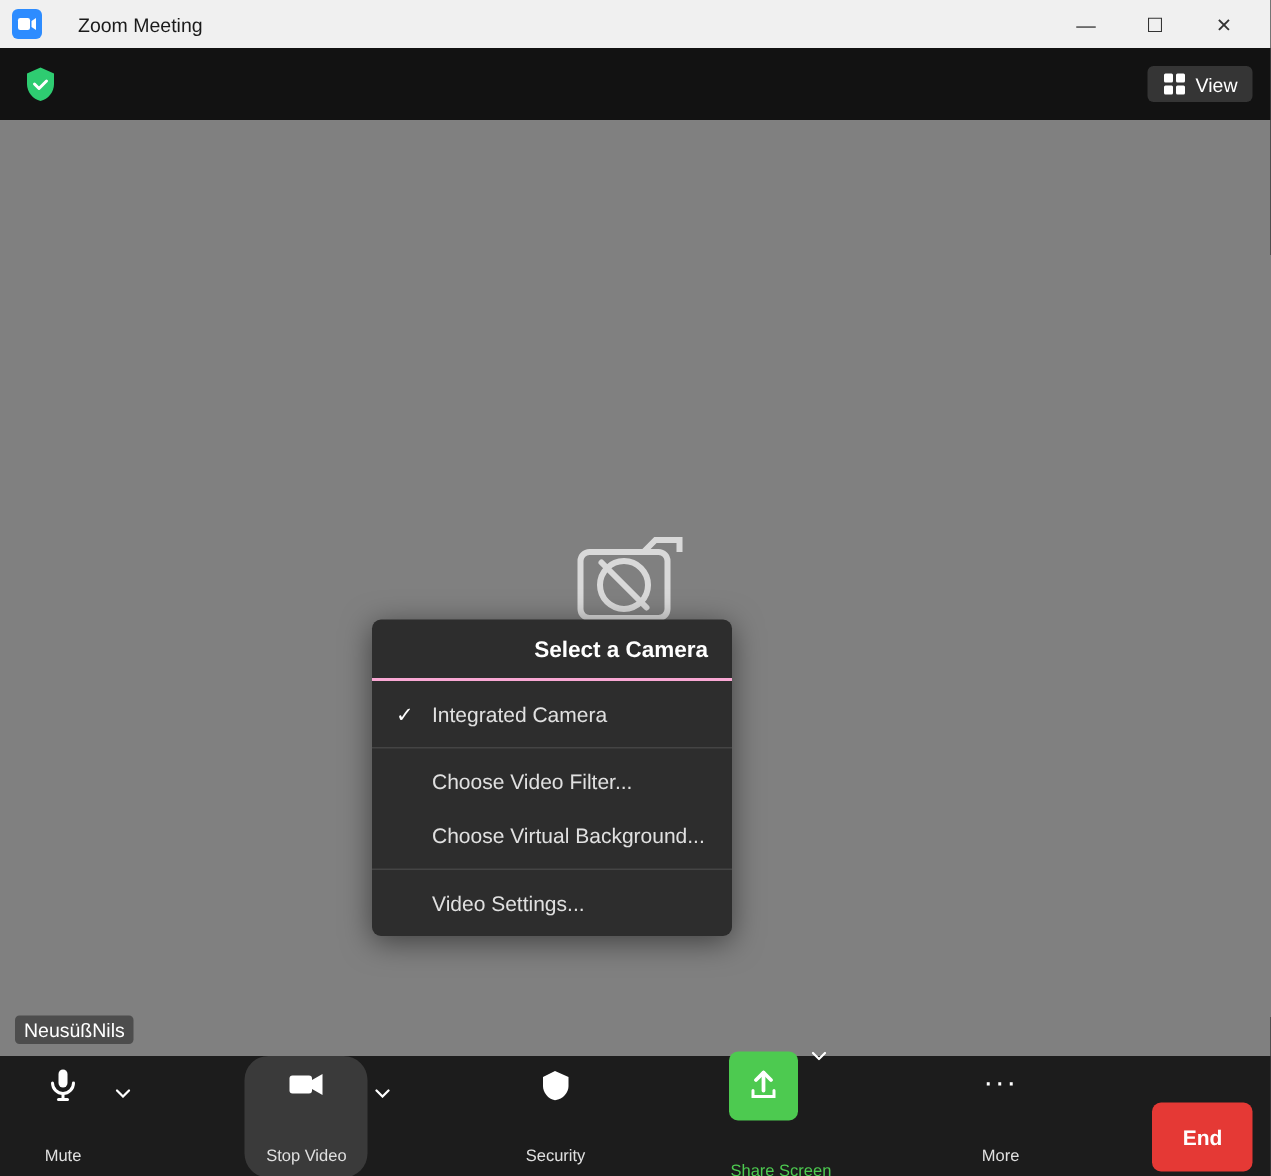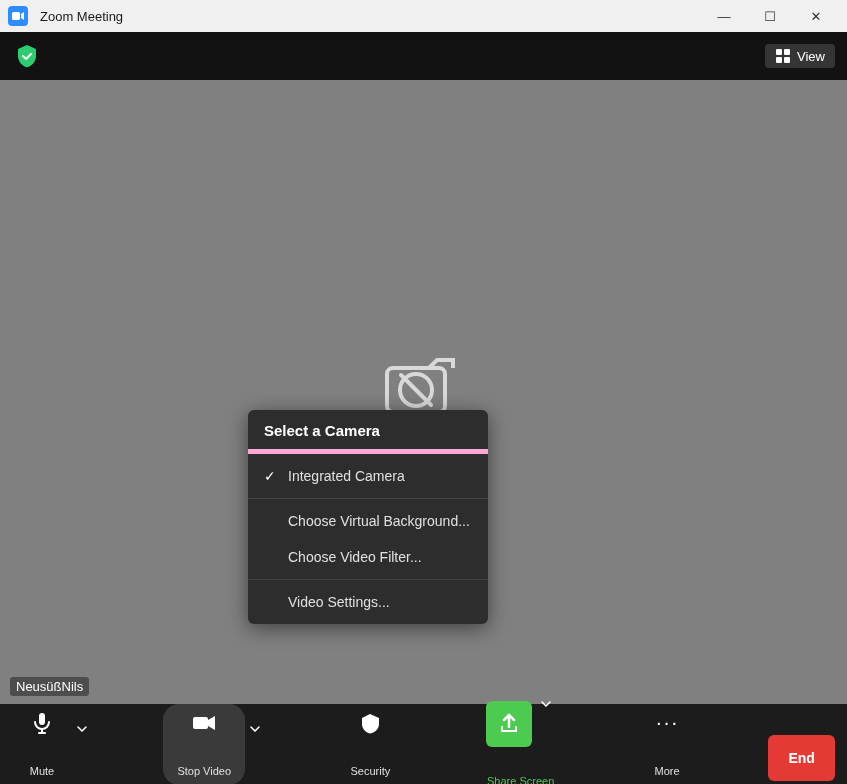--- a/index.html
+++ b/index.html
@@ -17,21 +17,21 @@
       display: flex;
       align-items: center;
       justify-content: space-between;
       background: #f0f0f0;
       height: 32px;
       padding: 0 8px;
     }
     .title-bar-left {
       display: flex;
       align-items: center;
-      gap: 12px;
+      gap: 24px;
     }
     .zoom-logo {
       width: 20px;
       height: 20px;
       background: #2d8cff;
       border-radius: 4px;
       display: flex;
       align-items: center;
       justify-content: center;
       color: white;
@@ -134,21 +134,22 @@
       min-width: 240px;
       box-shadow: 0 4px 20px rgba(0,0,0,0.5);
       overflow: hidden;
       z-index: 100;
     }
     .menu-header {
       padding: 12px 16px 10px;
       font-size: 15px;
       font-weight: 700;
       color: white;
-      border-bottom: 5px solid #f9a8d4;
+      border-bottom: 2px solid #f9a8d4;
+      text-align: right;
     }
     .menu-section {
       border-bottom: 1px solid #444;
       padding: 4px 0;
     }
     .menu-section:last-child {
       border-bottom: none;
     }
     .menu-item {
       display: flex;
@@ -301,25 +302,25 @@
     <div class="menu-section">
       <div class="menu-item">
         <span class="check-icon">✓</span>
         <span>Integrated Camera</span>
       </div>
     </div>
 
     <div class="menu-section">
       <div class="menu-item">
         <span class="check-icon" style="visibility:hidden">✓</span>
-        <span>Choose Virtual Background...</span>
+        <span>Choose Video Filter...</span>
       </div>
       <div class="menu-item">
         <span class="check-icon" style="visibility:hidden">✓</span>
-        <span>Choose Video Filter...</span>
+        <span>Choose Virtual Background...</span>
       </div>
     </div>
 
     <div class="menu-section">
       <div class="menu-item">
         <span class="check-icon" style="visibility:hidden">✓</span>
         <span>Video Settings...</span>
       </div>
     </div>
   </div>

